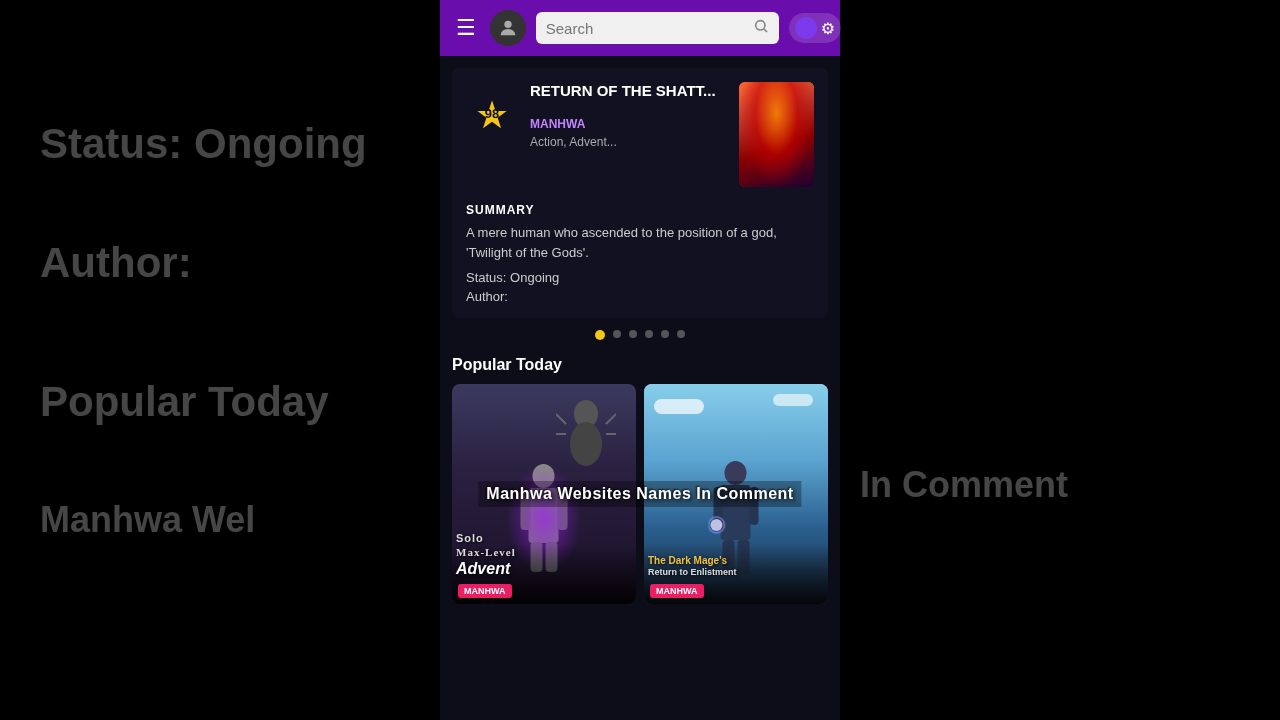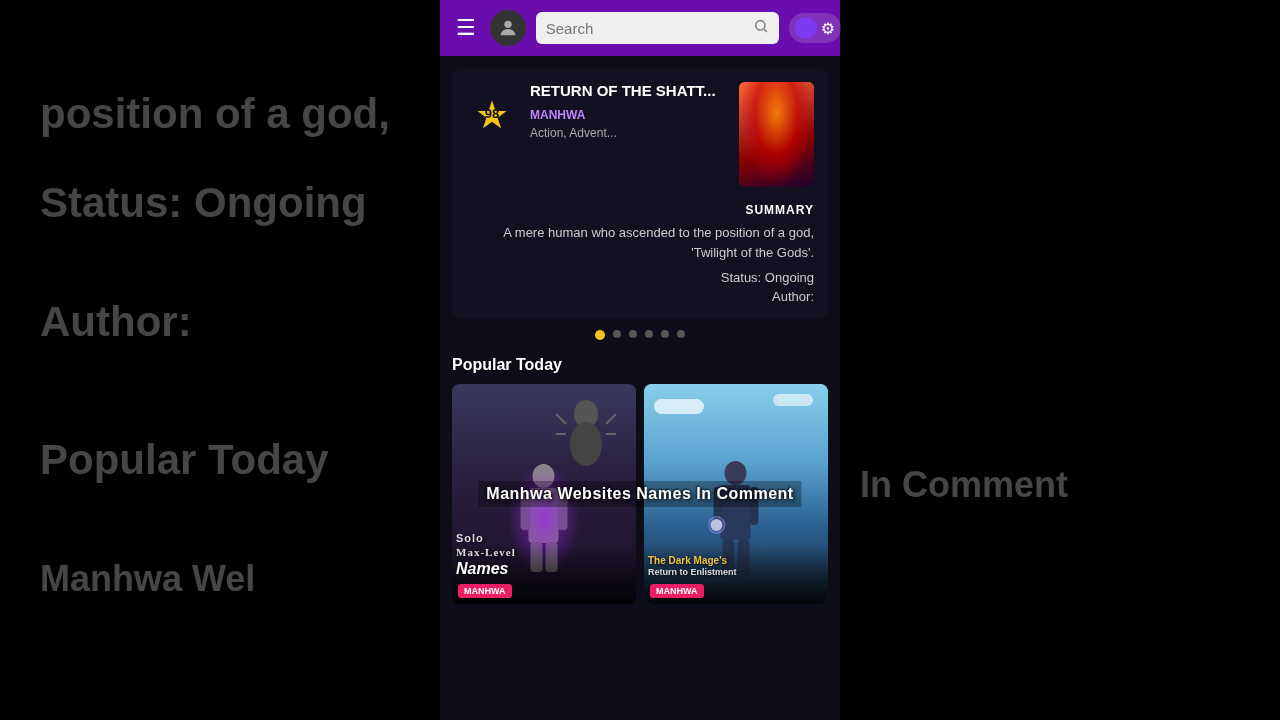--- a/index.html
+++ b/index.html
@@ -152,21 +152,21 @@
     }
 
     .featured-info {
       flex: 1;
     }
 
     .featured-title {
       font-size: 15px;
       font-weight: bold;
       color: white;
-      margin-bottom: 9px;
+      margin-bottom: 18px;
     }
 
     .featured-type {
       color: #c084fc;
       font-size: 12px;
       font-weight: bold;
       margin-bottom: 4px;
     }
 
     .featured-genre {
@@ -194,21 +194,20 @@
     }
 
     .cover-flames {
       position: absolute;
       inset: 0;
       background: radial-gradient(ellipse at 50% 30%, rgba(255,140,0,0.8) 0%, rgba(200,0,0,0.6) 40%, transparent 70%);
     }
 
     .summary-section {
       padding-top: 4px;
-      text-align: right;
     }
 
     .summary-label {
       font-size: 12px;
       font-weight: bold;
       color: white;
       letter-spacing: 1px;
       margin-bottom: 6px;
     }
 
@@ -390,21 +389,20 @@
       color: rgba(100,100,100,0.7);
       font-size: 42px;
       font-weight: bold;
       line-height: 1.4;
     }
   </style>
 </head>
 <body>
 
 <div class="side-overlay-left">
-  <div class="dim-text">position of a god,</div>
   <div class="dim-text" style="margin-top:30px">Status: Ongoing</div>
   <div class="dim-text" style="margin-top:30px"></div>
   <div class="dim-text" style="margin-top:30px">Author:</div>
   <div class="dim-text" style="margin-top:80px">Popular Today</div>
   <div class="dim-text" style="margin-top:64px; font-size:36px">Manhwa Wel</div>
 </div>
 
 <div class="side-overlay-right">
   <div class="dim-text-bottom" style="font-size:36px;">In Comment</div>
 </div>
@@ -504,21 +502,21 @@
                   <rect x="14" y="78" width="12" height="30" rx="4" fill="#666"></rect>
                   <rect x="29" y="78" width="12" height="30" rx="4" fill="#666"></rect>
                 </svg>
               </div>
               <div class="purple-energy"></div>
               <div style="position:absolute;bottom:0;left:0;right:0;height:60px;background:linear-gradient(transparent,rgba(0,0,0,0.9))"></div>
             </div>
             <div class="card-title-overlay">
               <div style="font-size:11px;letter-spacing:1px;color:#ddd;">Solo</div>
               <div style="font-size:11px;letter-spacing:1px;color:#ddd;font-family:Liberation Serif, serif;">Max-Level</div>
-              <div style="font-size:16px;letter-spacing:0;color:white;font-style:italic;">Names</div>
+              <div style="font-size:16px;letter-spacing:0;color:white;font-style:italic;">Advent</div>
             </div>
             <div class="manhwa-badge">MANHWA</div>
           </div>
 
           <div class="manga-card">
             <div class="card2-art">
 
               <div style="position:absolute;inset:0;background:linear-gradient(180deg,#87ceeb 0%,#5ba3d0 35%,#2a6090 65%,#1a2a40 100%);"></div>
 
               <div style="position:absolute;top:15px;left:10px;width:50px;height:15px;background:rgba(255,255,255,0.7);border-radius:10px;"></div>

